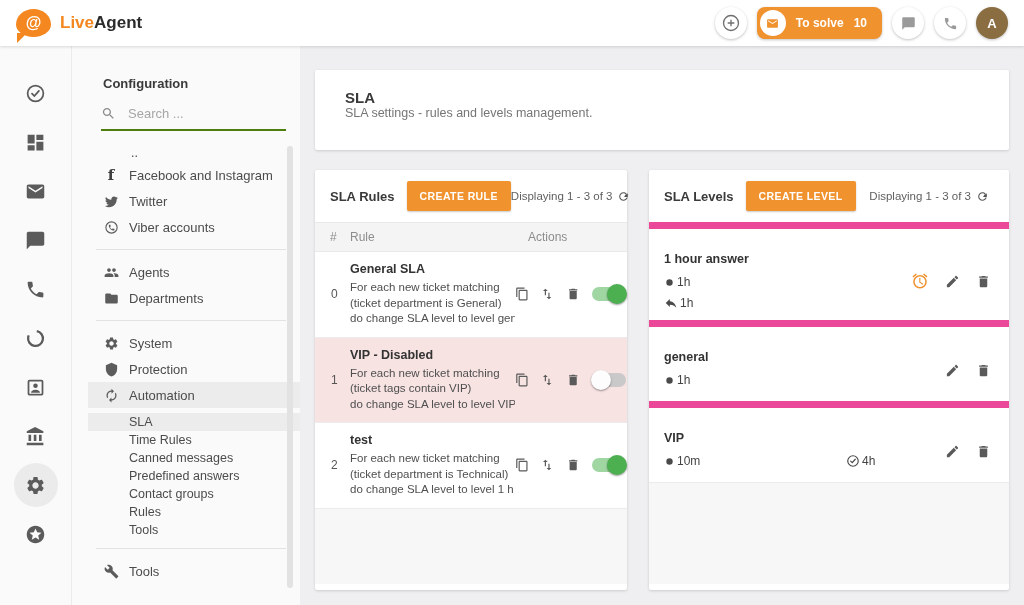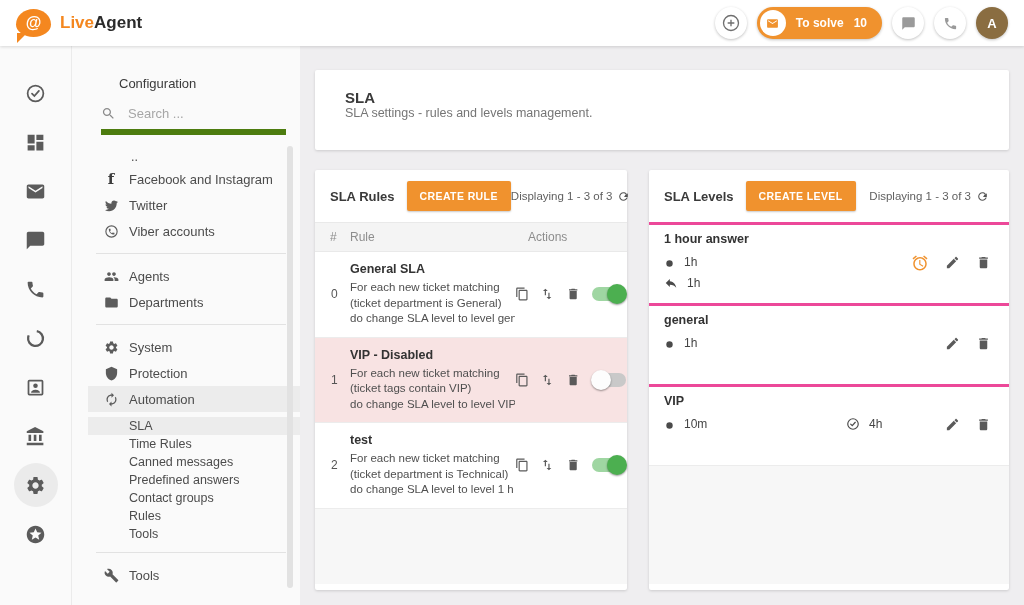--- a/index.html
+++ b/index.html
@@ -15,44 +15,44 @@
   .bubble{width:35px;height:28px;background:#f4871f;border-radius:50% 50% 50% 50%/55% 55% 45% 45%;
           position:relative;display:flex;align-items:center;justify-content:center}
   .bubble:after{content:"";position:absolute;left:1px;bottom:-6px;width:10px;height:10px;
           background:#f4871f;clip-path:polygon(0 0,100% 0,0 100%)}
   .at{color:#fff;font-weight:bold;font-size:16px;line-height:1}
   .brand-live{color:#f4871f;font-size:17px;font-weight:bold}
   .brand-agent{color:#2b2b2b;font-size:17px;font-weight:bold}
   .hdr-right{margin-left:auto;display:flex;align-items:center;gap:10px}
   .cbtn{width:32px;height:32px;border-radius:50%;background:#fff;border:none;cursor:pointer;
         box-shadow:0 1px 3px rgba(0,0,0,.24);display:flex;align-items:center;justify-content:center;color:#6f6f6f;padding:0}
-  .tosolve{height:32px;border-radius:16px;background:#f0922e;border:none;cursor:pointer;
+  .tosolve{height:32px;border-radius:8px;background:#f0922e;border:none;cursor:pointer;
         display:flex;align-items:center;gap:10px;padding:0 15px 0 3px;box-shadow:0 1px 3px rgba(0,0,0,.24)}
   .tosolve .disc{width:26px;height:26px;background:#fff;border-radius:50%;display:flex;
         align-items:center;justify-content:center;color:#f0922e}
   .tosolve .lbl,.tosolve .cnt{color:#fff;font-size:12px;font-weight:bold;font-family:inherit}
   .avatar{width:32px;height:32px;border-radius:50%;background:#8a6d41;color:#fff;cursor:pointer;
         display:flex;align-items:center;justify-content:center;font-size:13px;font-weight:bold;
         box-shadow:0 1px 3px rgba(0,0,0,.24)}
 
   
   .bod{display:flex;height:559px}
 
   
   .rail{width:72px;background:#fafafa;border-right:1px solid #ebebeb;display:flex;flex-direction:column;
         align-items:center;padding-top:35px;gap:25px;flex:0 0 72px}
   .rail-item{width:24px;height:24px;color:#5b5b5b;display:flex;align-items:center;justify-content:center;cursor:pointer}
   .rail-item svg{width:21px;height:21px}
   .rail-item.active{width:44px;height:44px;border-radius:50%;background:#ebebeb;margin:-10px 0}
 
   
   .sidebar{width:228px;background:#fafafa;position:relative;padding-top:30px;flex:0 0 228px;overflow:hidden}
-  .sb-title{margin-left:47px;font-weight:normal;color:#3a3a3a;font-size:13px}
+  .sb-title{margin-left:31px;font-weight:bold;color:#3a3a3a;font-size:13px}
   .sb-search{display:flex;align-items:center;gap:12px;margin:15px 14px 0 29px;
-             border-bottom:6px solid #4d7c0f;padding-bottom:8px;color:#8a8a8a}
+             border-bottom:2px solid #4d7c0f;padding-bottom:8px;color:#8a8a8a}
   .sb-search svg{width:15px;height:15px;flex:0 0 15px}
   .sb-search input{border:none;outline:none;background:transparent;font-size:13px;color:#555;
              width:130px;font-family:inherit;padding:0}
   .sb-search input::placeholder{color:#a6a6a6}
   .menu{padding-top:4px}
   .mgroup{padding:9px 0}
   .mdivider{border-top:1px solid #e2e2e2;margin:0 14px 0 24px}
   .mitem{display:flex;align-items:center;height:26px;padding-left:31px;color:#4c4c4c;cursor:pointer}
   .mitem .mic{width:16px;height:16px;color:#5c5c5c;margin-right:10px;display:flex;align-items:center;justify-content:center;flex:0 0 16px}
   .mitem .mic svg{width:15px;height:15px}
@@ -97,25 +97,25 @@
   .aic{width:16px;height:16px;cursor:pointer;color:#5a5a5a}
   .toggle{width:36px;height:20px;position:relative;cursor:pointer;flex:0 0 36px}
   .toggle .track{position:absolute;left:1px;top:3px;width:34px;height:14px;border-radius:7px;background:#c9c9c9}
   .toggle.on .track{background:#9fd6a2}
   .toggle .knob{position:absolute;top:0;left:0;width:20px;height:20px;border-radius:50%;background:#fdfdfd;
         box-shadow:0 1px 2px rgba(0,0,0,.4)}
   .toggle.on .knob{background:#4caf50;left:16px}
   .pfoot{flex:1;background:#f7f7f7}
 
   
-  .lrow{display:flex;border-top:3px solid #ec4899;min-height:81px;padding:7px 14px 10px 15px}
+  .lrow{display:flex;border-top:7px solid #ec4899;min-height:81px;padding:23px 14px 10px 15px}
   .lbody{flex:1;min-width:0}
   .ltimes{margin-top:9px;display:flex;flex-direction:column;gap:7px;font-size:12px;color:#444}
   .ltimes.hor{flex-direction:row;align-items:center}
-  .tg{display:flex;align-items:flex-end;gap:9px}
+  .tg{display:flex;align-items:center;gap:2px}
   .tg-first{flex:0 0 175px}
   .tg svg{width:14px;height:14px;color:#4a4a4a}
   .tg .dot{width:11px;height:11px}
   .lact{display:flex;align-items:center;gap:16px;color:#5a5a5a;padding-right:4px}
   .lact .aic{width:15px;height:15px}
   .alarm{width:18px !important;height:18px !important;color:#f0922e}
 </style>
 </head>
 <body>
 

